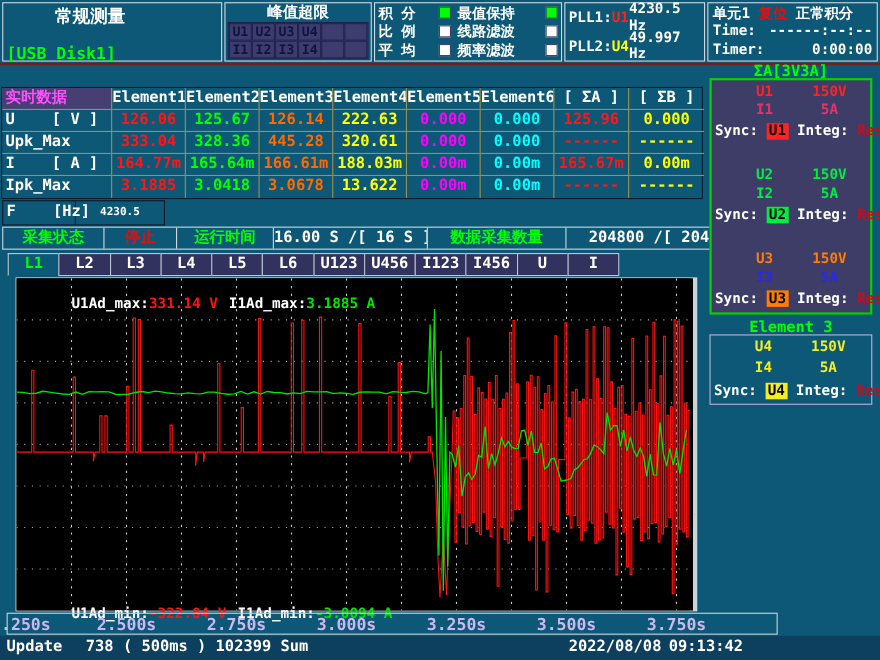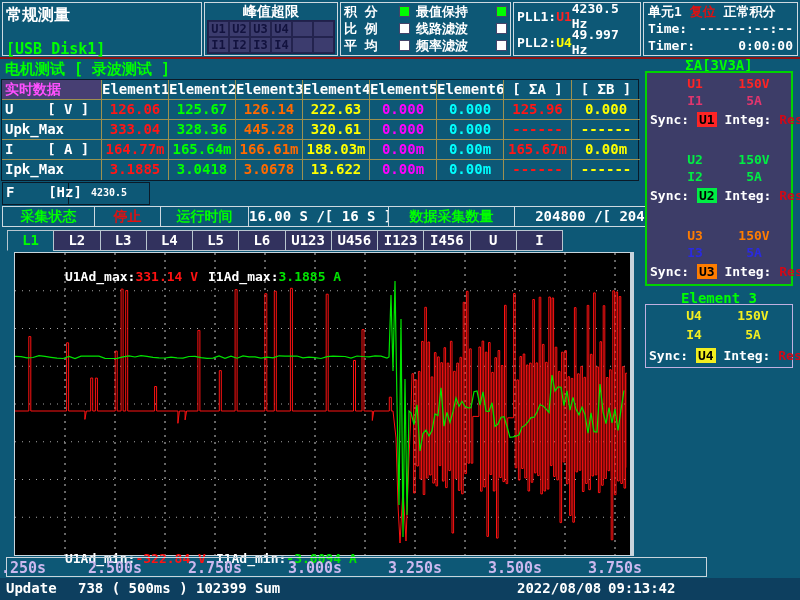--- a/index.html
+++ b/index.html
@@ -75,21 +75,21 @@
   
   .status{position:absolute;left:0;top:578px;width:800px;height:22px;background:#0d3f5f;color:#fff;font-size:14px;}
   .status span{position:absolute;top:2px;white-space:pre;}
 </style>
 </head>
 <body>
 
 <div class="screen">
 
   <div class="abs box" style="left:2px;top:2px;width:200px;height:54px;">
-    <div class="hdr-title" style="padding:2px 0 0 3px;">常规测量</div>
+    <div class="hdr-title" style="padding:2px 0 0 3px;margin-left:44px;">常规测量</div>
     <div class="hdr-device" style="padding:14px 0 0 3px;">[USB Disk1]</div>
   </div>
 
   <div class="abs box" style="left:204px;top:2px;width:134px;height:54px;">
     <div class="peak-title">峰值超限</div>
     <div class="peak-grid">
       <div class="peak-cell">U1</div>
       <div class="peak-cell">U2</div>
       <div class="peak-cell">U3</div>
       <div class="peak-cell">U4</div>
@@ -158,21 +158,20 @@
       <span>Time:</span>
       <span class="v">------:--:--</span>
     </div>
     <div class="unit-row">
       <span>Timer:</span>
       <span class="v">0:00:00</span>
     </div>
   </div>
 
   <div class="redline"></div>
-  <div class="modeline">电机测试 [ 录波测试 ]</div>
 
   <div class="rt-table">
     <div class="tr">
       <div class="td lbl corner">实时数据</div>
       <div class="td">Element1</div>
       <div class="td">Element2</div>
       <div class="td">Element3</div>
       <div class="td">Element4</div>
       <div class="td">Element5</div>
       <div class="td">Element6</div>

